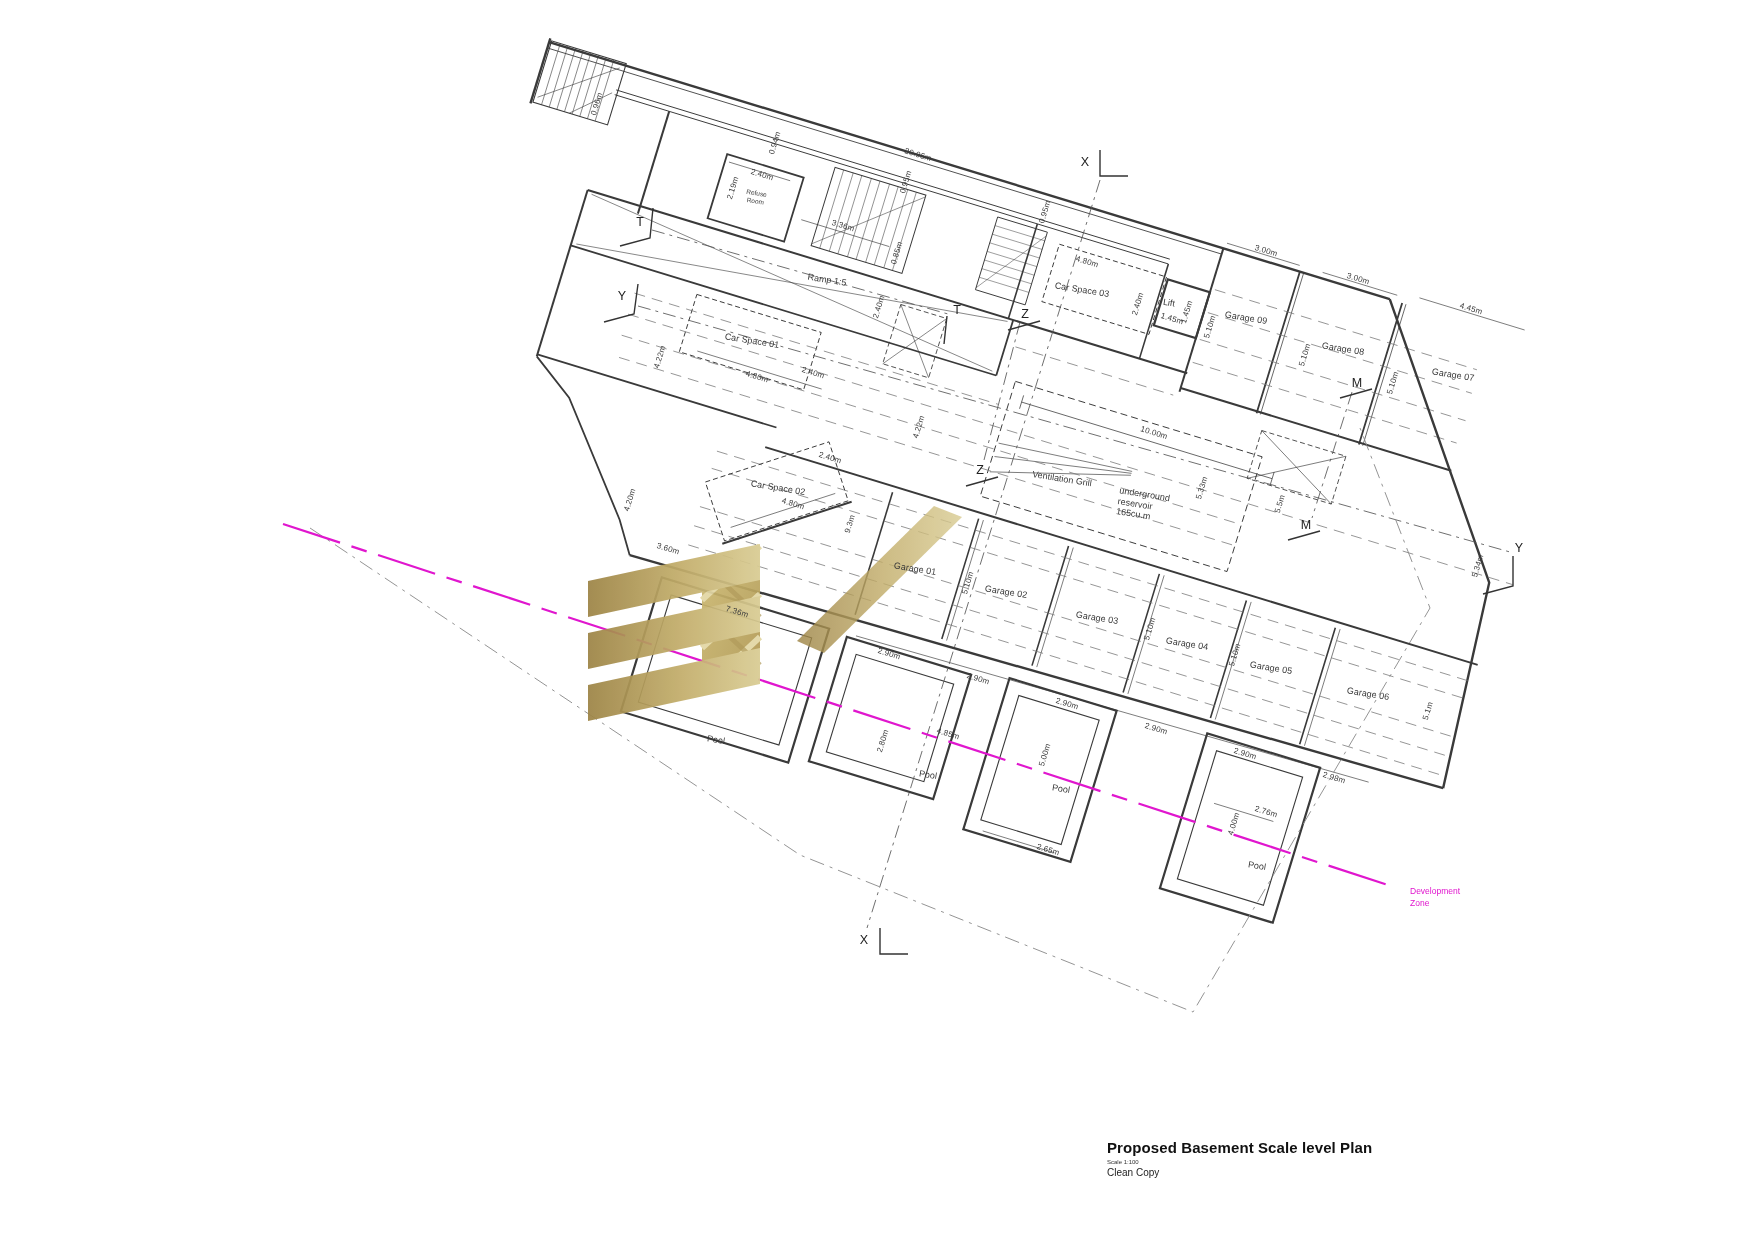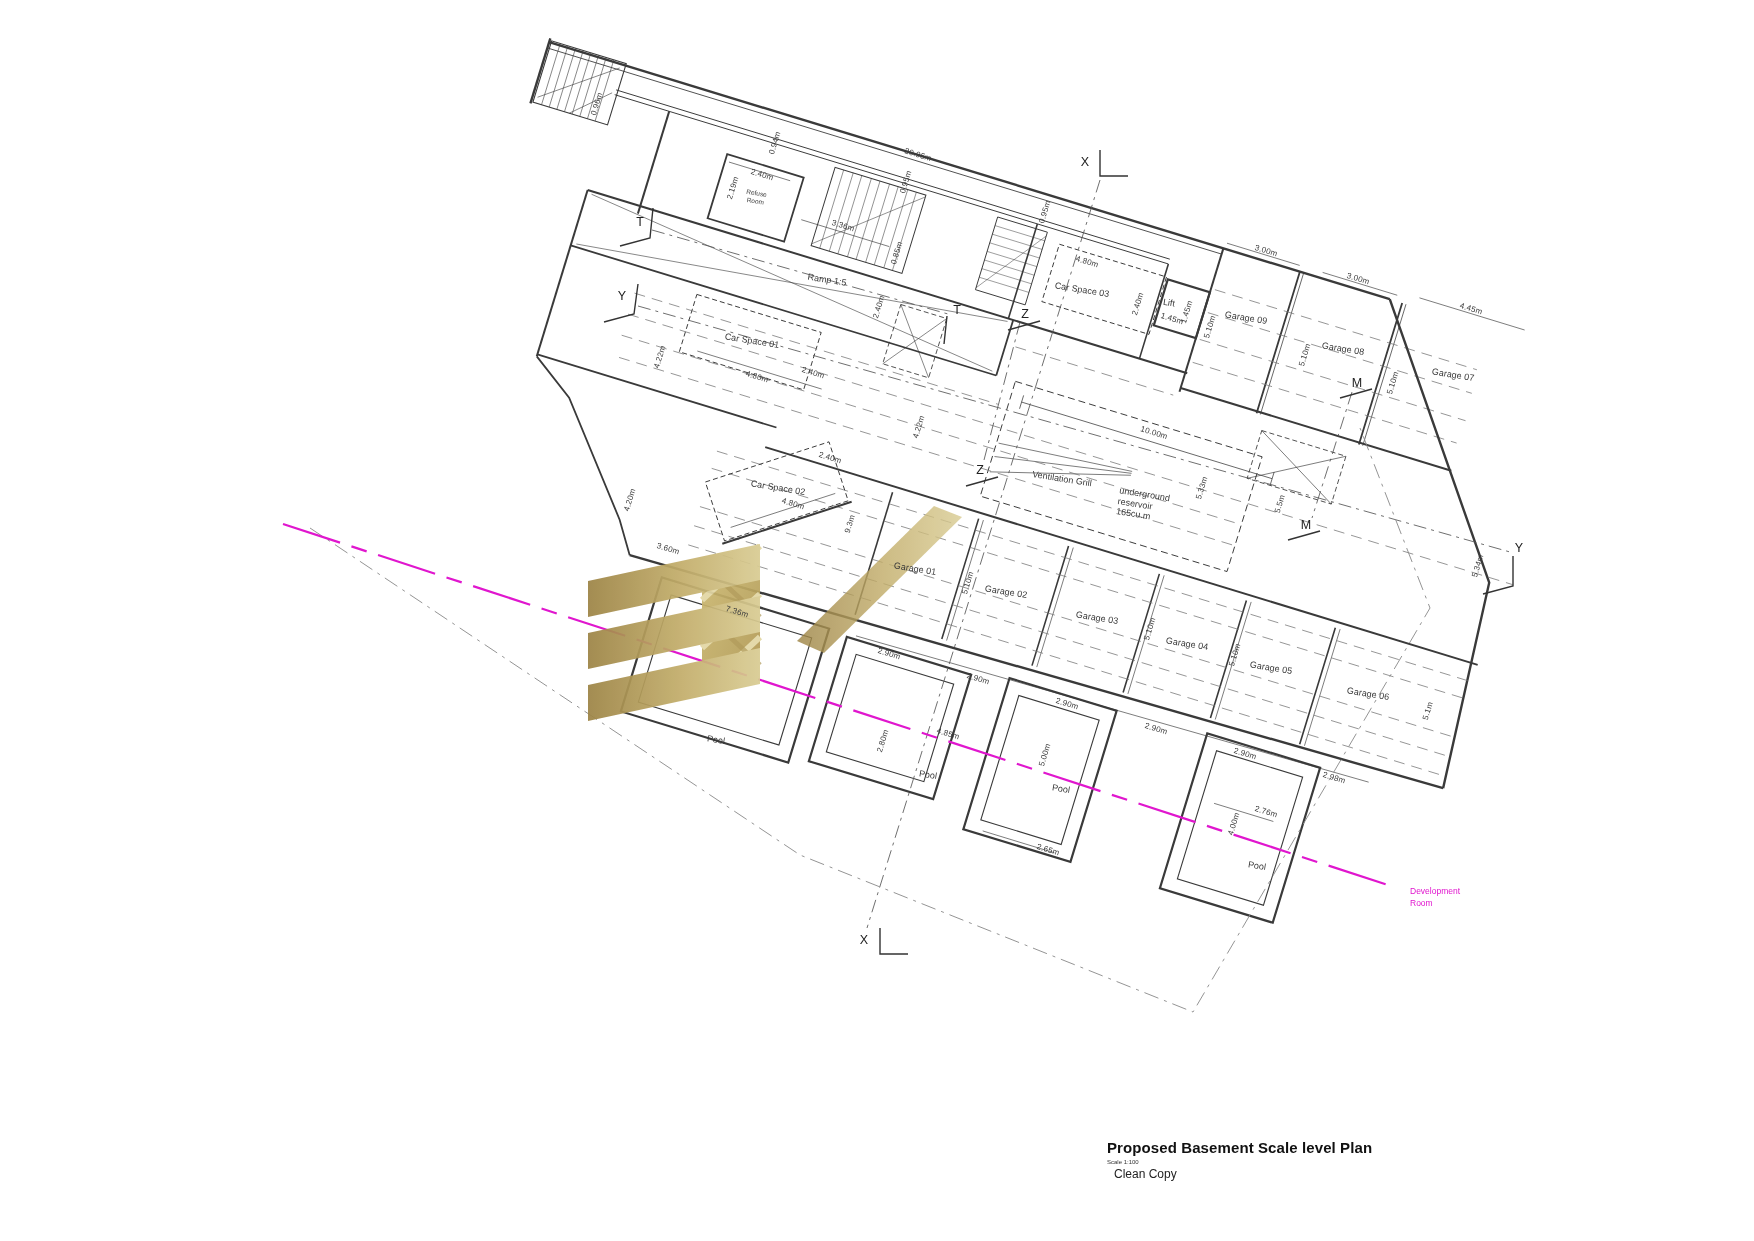--- a/index.html
+++ b/index.html
@@ -9,21 +9,21 @@
   #labels{position:absolute;left:0;top:0;width:1754px;height:1241px;z-index:3;}
   .lbl{position:absolute;white-space:pre-line;color:#3a3a3a;line-height:1.18;}
   .k-dim{font-size:8px;letter-spacing:.2px;}
   .k-room{font-size:9px;}
   .k-room-sm{font-size:6.5px;text-align:center;}
   .k-marker{font-size:12.5px;color:#222;}
   .k-dev{font-size:8.5px;color:#e016ce;line-height:1.45;}
   #title-block{position:absolute;left:1107px;top:1139px;z-index:4;color:#111;}
   #title-block .t{font-size:15px;font-weight:700;letter-spacing:.1px;}
   #title-block .s{font-size:6px;color:#333;margin-top:3px;}
-  #title-block .n{font-size:12px;color:#222;margin-top:2px;margin-left:7px;}
+  #title-block .n{font-size:10px;color:#222;margin-top:2px;}
 </style>
 </head>
 <body>
 
 <svg id="plan-svg" width="1754" height="1241" viewBox="0 0 1754 1241" xmlns="http://www.w3.org/2000/svg">
   <defs>
     <linearGradient id="lgBar" x1="0" y1="0" x2="1" y2="0">
       <stop offset="0" stop-color="#9d8445"></stop>
         <stop offset="0.55" stop-color="#c3ae6b"></stop>
         <stop offset="1" stop-color="#d9cc93"></stop>
@@ -267,20 +267,20 @@
     <span class="lbl k-marker" style="left: 640px; top: 222px; transform: translate(-50%, -50%) rotate(0deg);">T</span>
     <span class="lbl k-marker" style="left: 622px; top: 296px; transform: translate(-50%, -50%) rotate(0deg);">Y</span>
     <span class="lbl k-marker" style="left: 957px; top: 310px; transform: translate(-50%, -50%) rotate(0deg);">T</span>
     <span class="lbl k-marker" style="left: 1025px; top: 314px; transform: translate(-50%, -50%) rotate(0deg);">Z</span>
     <span class="lbl k-marker" style="left: 980px; top: 470px; transform: translate(-50%, -50%) rotate(0deg);">Z</span>
     <span class="lbl k-marker" style="left: 1357px; top: 383px; transform: translate(-50%, -50%) rotate(0deg);">M</span>
     <span class="lbl k-marker" style="left: 1306px; top: 525px; transform: translate(-50%, -50%) rotate(0deg);">M</span>
     <span class="lbl k-marker" style="left: 1519px; top: 548px; transform: translate(-50%, -50%) rotate(0deg);">Y</span>
     <span class="lbl k-marker" style="left: 864px; top: 940px; transform: translate(-50%, -50%) rotate(0deg);">X</span>
     <span class="lbl k-dev" style="left: 1410px; top: 897px; transform: translate(0px, -50%) rotate(0deg);">Development
-Room</span>
+Zone</span>
   </div>
 
 <div id="title-block">
   <div class="t">Proposed Basement Scale level Plan</div>
   <div class="s">Scale 1:100</div>
   <div class="n">Clean Copy</div>
 </div>
 
 </body></html>

